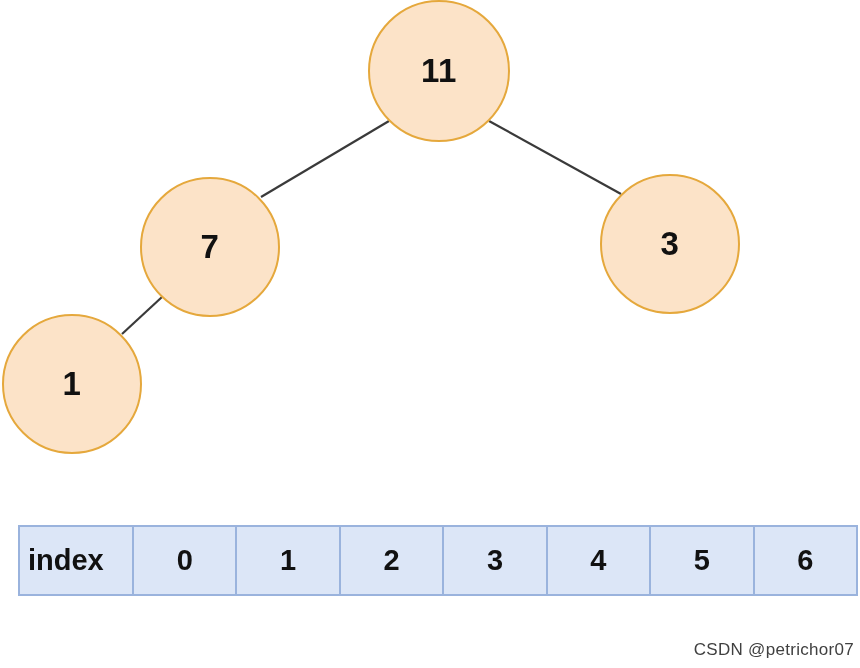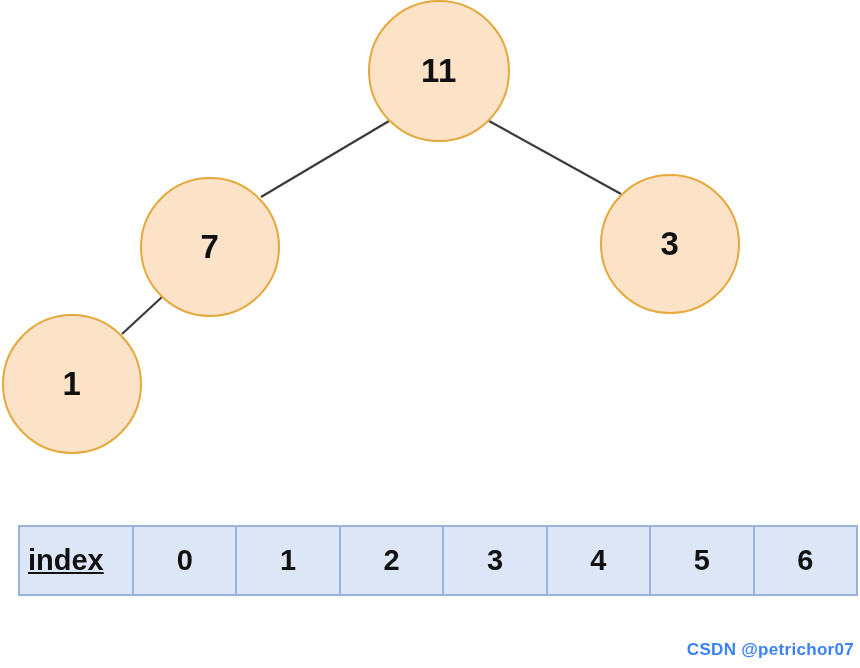--- a/index.html
+++ b/index.html
@@ -64,36 +64,34 @@
     font-weight: bold;
     color: #111111;
     padding: 0;
   }
   #array-table tr.header-row td { height: 67px; }
   #array-table tr.value-row  td { height: 64px; }
   #array-table td.label-cell {
     width: 104px;
     text-align: left;
     padding-left: 8px;
-    text-decoration: underline;
   }
   #array-table td.highlight { color: #ff3333; }
 
   
   #watermark {
     position: absolute;
     right: 6px;
     bottom: 8px;
     font-size: 17px;
-    color: #3b82f6;
+    color: #404040;
     font-family: "Liberation Sans", sans-serif;
     letter-spacing: 0.3px;
     pointer-events: none;
     white-space: nowrap;
-    font-weight: bold;
   }
 </style>
 </head>
 <body>
 
 <div id="tree-area">
 
   <svg id="tree-edges" viewBox="0 0 860 500" xmlns="http://www.w3.org/2000/svg">
     <line x1="389" y1="121" x2="261" y2="197" stroke="#3A3A3A" stroke-width="2.2"></line>
     <line x1="489" y1="121" x2="621" y2="194" stroke="#3A3A3A" stroke-width="2.2"></line>

